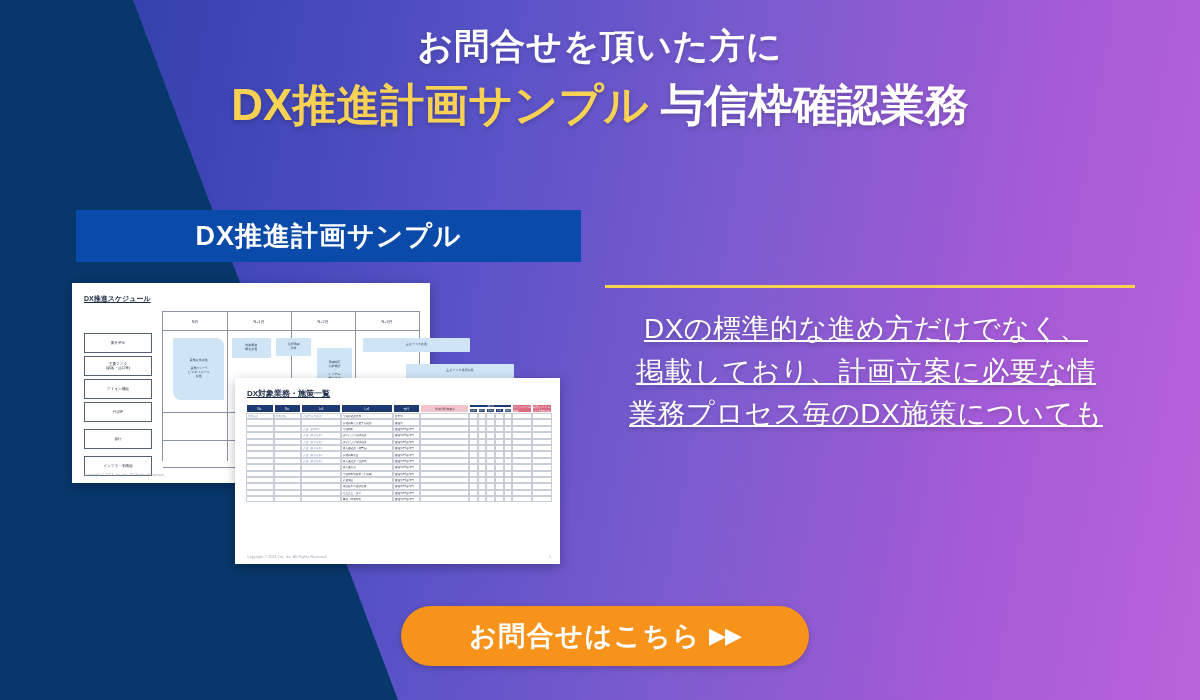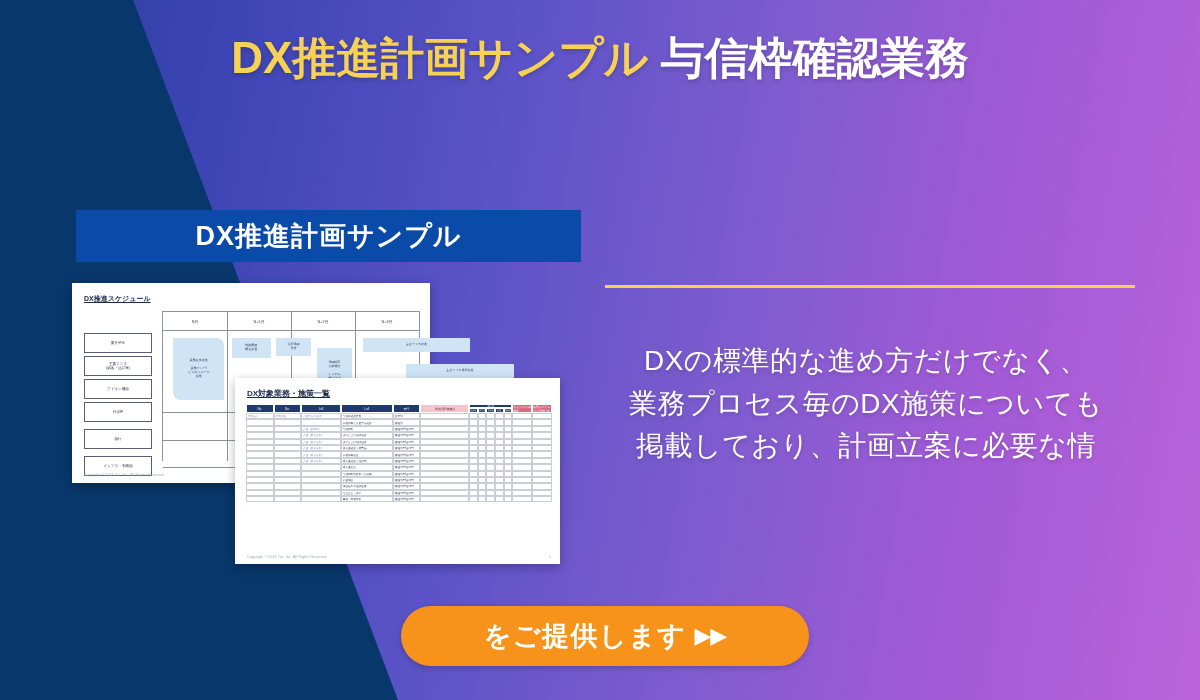--- a/index.html
+++ b/index.html
@@ -98,23 +98,24 @@
     position:absolute;left:600px;top:225px;width:560px;text-align:center;z-index:6;
   }
   .right-head .rh{
     color:#f7d154;font-size:29px;font-weight:bold;letter-spacing:1px;
     text-shadow:0 2px 4px rgba(0,0,0,.20);
   }
   .rule{
     position:absolute;left:605px;top:285px;width:530px;height:3px;background:#f5d34e;z-index:6;
   }
   .right-body{
-    position:absolute;left:586px;top:340px;width:560px;text-align:center;z-index:6;
+    position:absolute;left:586px;top:308px;width:560px;text-align:center;z-index:6;
     color:#ffffff;font-size:28px;line-height:1.52;letter-spacing:.5px;
     text-shadow:0 2px 4px rgba(0,0,0,.18);
+    text-decoration:underline;
   }
   .right-body div{white-space:nowrap;}
 
   
   .cta{
     position:absolute;left:401px;top:606px;width:408px;height:60px;
     background:#f7931a;border-radius:30px;z-index:7;border:none;cursor:pointer;
     display:flex;align-items:center;justify-content:center;
     box-shadow:0 2px 6px rgba(0,0,0,.20);
   }
@@ -122,20 +123,21 @@
   .cta .arrows{margin-left:8px;font-size:22px;letter-spacing:-1px;}
 </style>
 </head>
 <body>
 
 <div id="stage">
 
   <div class="navy-wedge"></div>
 
   <div class="headline">
+    <span class="l1">お問合せを頂いた方に</span>
     <span class="l2"><span class="hl-accent">DX推進計画サンプル</span><span class="hl-white"> 与信枠確認業務</span></span>
   </div>
 
   <div class="blue-label">
     <span>DX推進計画サンプル</span>
   </div>
 
   <div class="doc doc-a">
     <div class="doc-title">DX推進スケジュール</div>
     <div class="gantt">
@@ -409,22 +411,22 @@
         </div>
     </div>
     <div class="doc-foot">Copyright © 2024 Jxx, Inc. All Rights Reserved.</div>
     <div class="doc-pageno">1</div>
   </div>
 
   <div class="rule"></div>
 
   <div class="right-body">
     <div>DXの標準的な進め方だけでなく、</div>
+    <div>掲載しており、計画立案に必要な情</div>
     <div>業務プロセス毎のDX施策についても</div>
-    <div>掲載しており、計画立案に必要な情</div>
   </div>
 
   <div class="cta">
-    <span>をご提供します</span>
+    <span>お問合せはこちら</span>
     <span class="arrows">▶▶</span>
   </div>
 
 </div>
 
 </body></html>

